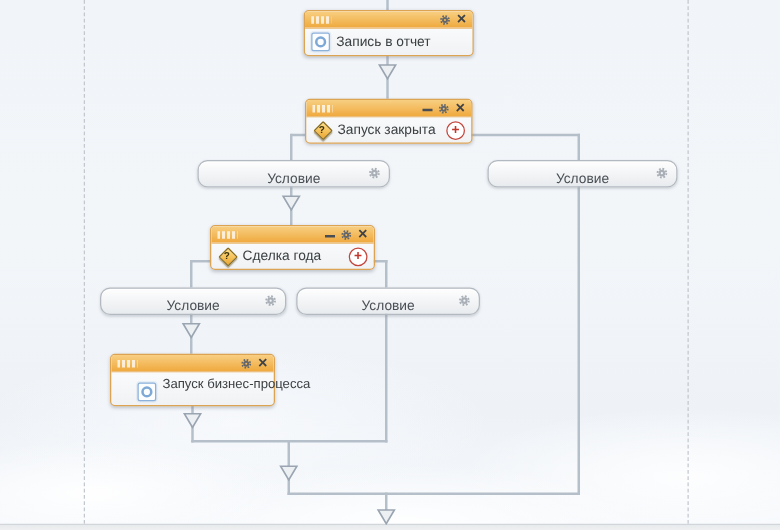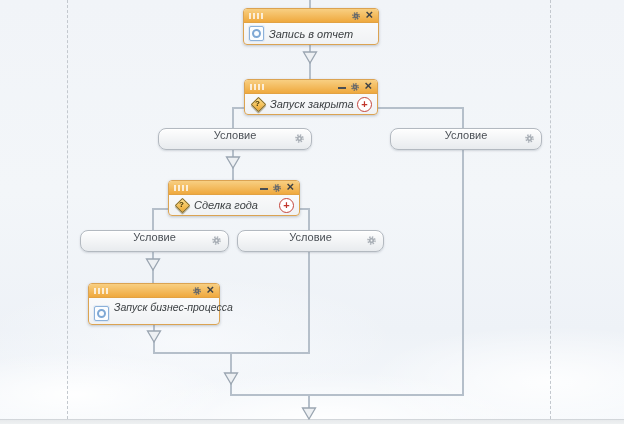--- a/index.html
+++ b/index.html
@@ -30,36 +30,36 @@
     background:linear-gradient(#f8cf82,#efa93e);
     border-bottom:1px solid #e2a243;border-radius:3px 3px 0 0;
   }
   .grip{width:16px;height:6px;background:repeating-linear-gradient(90deg,rgba(255,255,255,.75) 0 2px,rgba(255,255,255,0) 2px 4px);}
   .hspacer{margin-left:auto;}
   .icon-btn{display:flex;align-items:center;justify-content:center;cursor:pointer;line-height:1;}
   .min-bar{width:8px;height:2px;background:#4a4e52;margin-top:3px;}
   .close-x{font-size:13px;font-weight:bold;color:#3f4346;margin-top:-2px;}
   .gear{color:#63676b;display:block;}
   .node-body{position:relative;display:flex;align-items:center;gap:5px;padding:3px 6px 3px 5px;}
-  .node-title{font-size:11px;color:#3c4043;white-space:nowrap;font-style:italic;}
+  .node-title{font-size:11px;color:#3c4043;white-space:nowrap;}
   .add-btn{
     position:absolute;right:5px;top:50%;margin-top:-7px;width:13px;height:13px;border:1px solid #c4453c;
     border-radius:50%;color:#c2362c;font-size:11px;font-weight:bold;text-align:center;line-height:12px;background:#fff;
   }
   .task-icon{width:13px;height:13px;border:1px solid #8cb1da;border-radius:2px;background:#fbfdff;display:flex;align-items:center;justify-content:center;flex:none;box-shadow:0 0 0 1px rgba(170,200,230,.25);}
   .task-icon-ring{width:5px;height:5px;border:2px solid #7ea8d5;border-radius:50%;}
   .cond-icon{position:relative;width:15px;height:14px;flex:none;}
   .cond-diamond{position:absolute;left:3px;top:2px;width:9px;height:9px;transform:rotate(45deg);background:linear-gradient(135deg,#ffe089,#eca62f);border:1px solid #8a6b1c;border-radius:1px;box-shadow:1px 1px 1px rgba(70,55,0,.45);}
   .cond-q{position:absolute;left:0;right:0;top:2px;text-align:center;font-size:8px;font-weight:bold;color:#3c3105;}
 
   .cond-bar{
     position:absolute;height:20px;border:1px solid #b3b9c0;border-radius:8px;
     background:linear-gradient(#fefefe,#e8ebee);
     box-shadow:inset 0 1px 0 #fff,0 1px 2px rgba(125,135,150,.3);
-    display:flex;align-items:flex-start;justify-content:center;
+    display:flex;align-items:flex-end;justify-content:center;
   }
   .cond-label{font-size:11px;color:#4b5056;}
   .cond-gear{position:absolute;right:6px;top:4px;color:#a9afb6;}
 </style>
 </head>
 <body>
 
 <div class="canvas">
 
   <div class="lane-border" style="left:67px;"></div>
@@ -218,21 +218,21 @@
       <span class="grip"></span>
       <span class="hspacer"></span>
       <span class="icon-btn">
         <svg class="gear" viewBox="0 0 20 20" width="10" height="10">
             <circle cx="10" cy="10" r="3.2" fill="none" stroke="currentColor" stroke-width="3.2"></circle>
             <circle cx="10" cy="10" r="6.4" fill="none" stroke="currentColor" stroke-width="2.8" stroke-dasharray="2.6 2.42"></circle>
           </svg>
       </span>
       <span class="icon-btn close-x">×</span>
     </div>
-    <div class="node-body" style="min-height:20px;">
+    <div class="node-body" style="min-height:20px;margin-left:16px;">
       <span class="task-icon" style="align-self:flex-end;">
           <span class="task-icon-ring"></span>
         </span>
       <span class="node-title" style="font-size:10.5px;align-self:flex-start;">Запуск бизнес-процесса</span>
     </div>
   </div>
 
 </div>
 
 </body></html>

